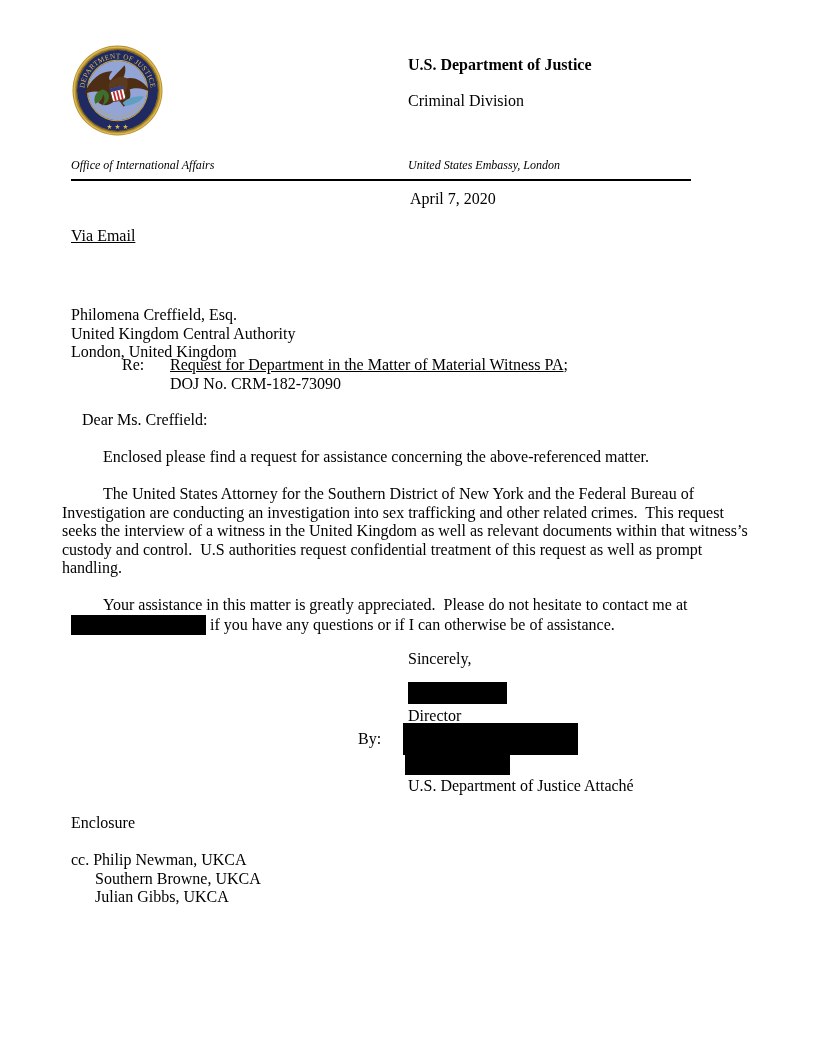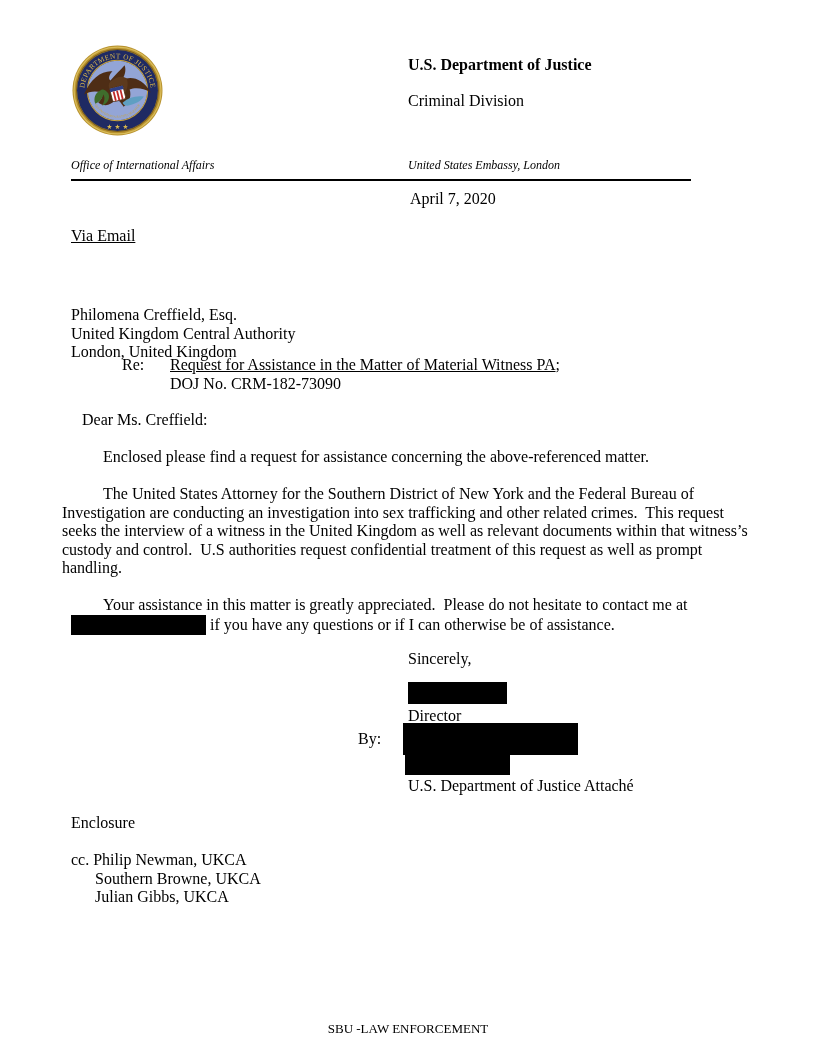--- a/index.html
+++ b/index.html
@@ -78,21 +78,21 @@
 
   <div class="abs underline" style="left:71px; top:227px;">Via Email</div>
 
   <div class="abs" style="left:71px; top:262px;margin-top:44px;">
     <div>Philomena Creffield, Esq.</div>
     <div>United Kingdom Central Authority</div>
     <div>London, United Kingdom</div>
   </div>
 
   <div class="abs" style="left:122px; top:356px;">Re:</div>
-  <div class="abs" style="left:170px; top:356px;"><span class="underline">Request for Assistance in the Matter of Material Witness PA</span><span>;</span></div>
+  <div class="abs" style="left:170px; top:356px;"><span class="underline">Request for Department in the Matter of Material Witness PA</span><span>;</span></div>
   <div class="abs" style="left:170px; top:375px;">DOJ No. CRM-182-73090</div>
 
   <div class="abs" style="left:82px; top:411px;">Dear Ms. Creffield:</div>
 
   <div class="abs para" style="left:103px; top:448px; width:656px;"><span class="prewrap">Enclosed please find a request for assistance concerning the above-referenced matter.</span></div>
 
   <div class="abs para" style="left:62px; top:485px; width:700px; text-indent:41px;"><span class="prewrap">The United States Attorney for the Southern District of New York and the Federal Bureau of Investigation are conducting an investigation into sex trafficking and other related crimes.  This request seeks the interview of a witness in the United Kingdom as well as relevant documents within that witness’s custody and control.  U.S authorities request confidential treatment of this request as well as prompt handling.</span></div>
 
   <div class="abs para" style="left:71px; top:596px; width:690px; text-indent:32px;"><span class="prewrap">Your assistance in this matter is greatly appreciated.  Please do not hesitate to contact me at</span>
     <span class="redaction-inline"></span>
@@ -107,15 +107,14 @@
   <div class="abs" style="left:408px; top:777px;">U.S. Department of Justice Attaché</div>
 
   <div class="abs" style="left:71px; top:814px;">Enclosure</div>
 
   <div class="abs" style="left:71px; top:851px;">
     <div>cc. Philip Newman, UKCA</div>
     <div class="cc-indent">Southern Browne, UKCA</div>
     <div class="cc-indent">Julian Gibbs, UKCA</div>
   </div>
 
-  <div class="abs footer-line" style="left:0px; top:1021px;">SBU -LAW ENFORCEMENT</div>
 
 </div>
 
 </body></html>

